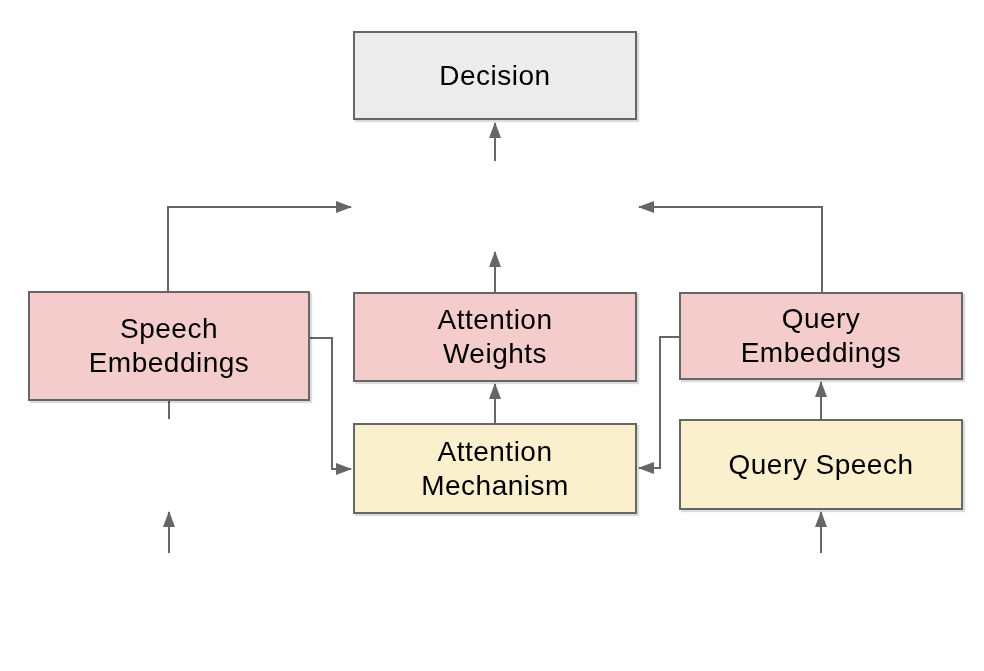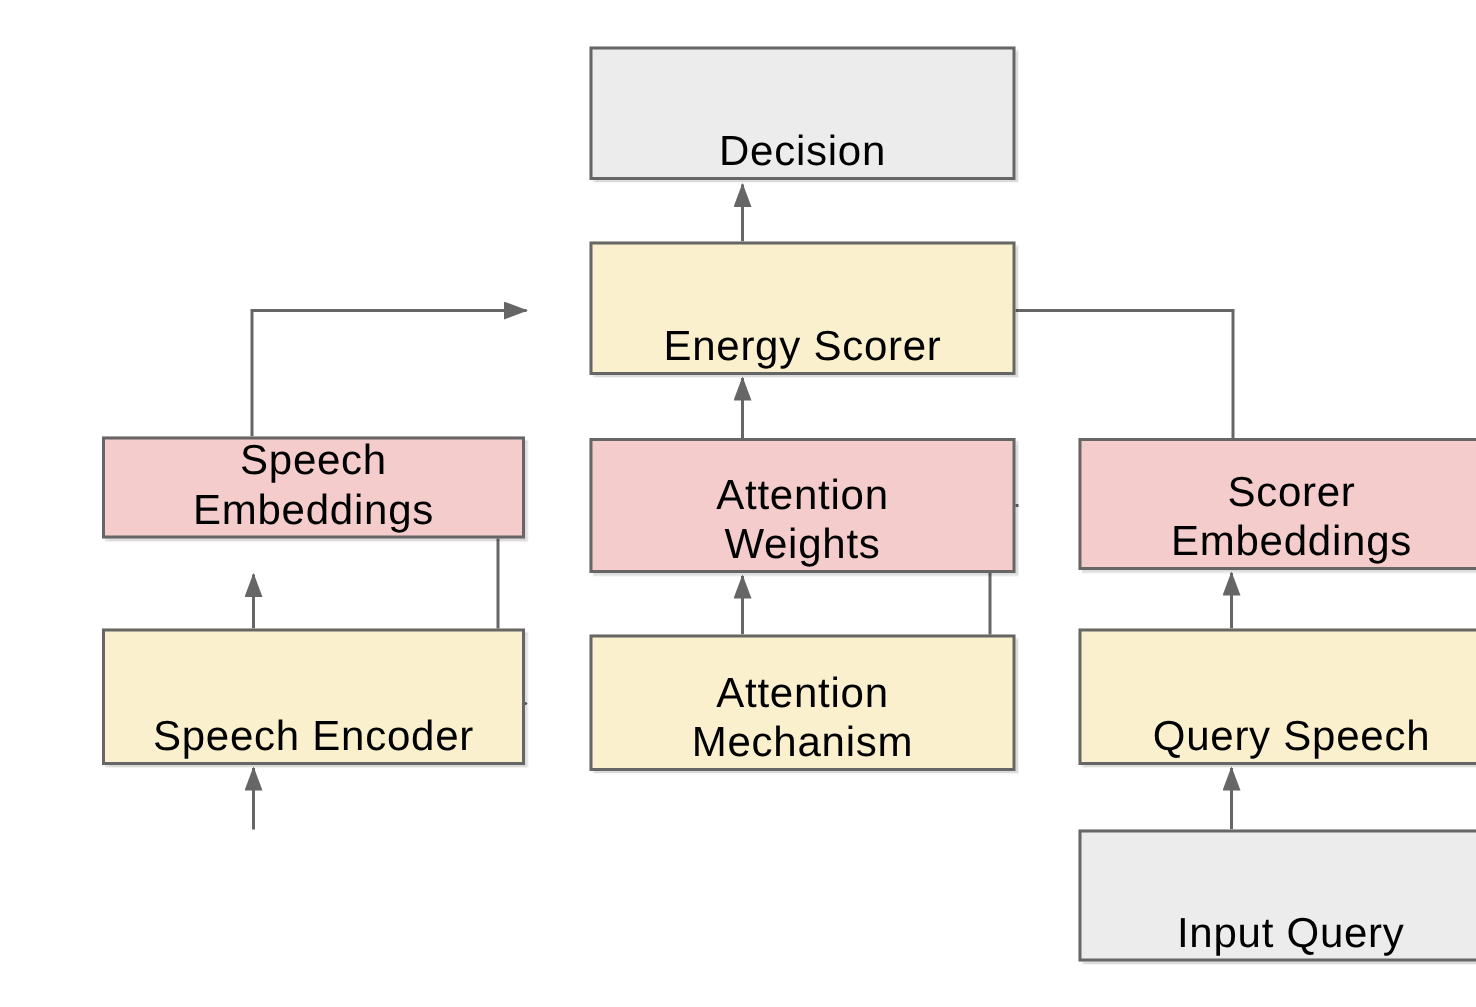--- a/index.html
+++ b/index.html
@@ -14,35 +14,34 @@
   svg.edges { position: absolute; left: 0; top: 0; }
   svg.edges path.edge {
     fill: none;
     stroke: var(--arrow-color, #666666);
     stroke-width: 2;
   }
   #arrowhead path { fill: var(--arrow-color, #666666); }
   .node {
     position: absolute;
     border: 2px solid var(--box-border, #666666);
-    display: flex; align-items: flex-end; justify-content: center;
+    display: flex; align-items: center; justify-content: center;
     text-align: center;
     font-size: 28px; line-height: 1.2; letter-spacing: 0.5px;
     color: var(--text-color, #000000);
     white-space: pre-line;
     box-shadow: 2px 2px 1px rgba(0,0,0,0.14);
-    margin-left: 40px;
   }
   .fill-io        { background: var(--io-fill, #ececec); }
   .fill-process   { background: var(--process-fill, #fbf0ce); }
   .fill-embedding { background: var(--embedding-fill, #f4cccc); }
 
   .n-decision            { left: 353px; top:  31px; width: 284px; height: 89px; }
   .n-energy-scorer       { left: 353px; top: 161px; width: 284px; height: 89px; }
-  .n-speech-embeddings   { left:  28px; top: 291px; width: 282px; height: 68px; }
+  .n-speech-embeddings   { left:  28px; top: 291px; width: 282px; height: 110px; }
   .n-attention-weights   { left: 353px; top: 292px; width: 284px; height: 90px; }
   .n-query-embeddings    { left: 679px; top: 292px; width: 284px; height: 88px; }
   .n-speech-encoder      { left:  28px; top: 419px; width: 282px; height: 91px; }
   .n-attention-mechanism { left: 353px; top: 423px; width: 284px; height: 91px; }
   .n-query-encoder       { left: 679px; top: 419px; width: 284px; height: 91px; }
   .n-input-speech        { left:  28px; top: 553px; width: 282px; height: 88px; }
   .n-input-query         { left: 679px; top: 553px; width: 283px; height: 88px; }
 </style>
 </head>
 <body>
@@ -64,42 +63,33 @@
     <path class="edge" marker-end="url(#arrowhead)" d="M 821 553 L 821 512"></path>
     <path class="edge" marker-end="url(#arrowhead)" d="M 168 291 L 168 207 L 351 207"></path>
     <path class="edge" marker-end="url(#arrowhead)" d="M 822 292 L 822 207 L 639 207"></path>
     <path class="edge" marker-end="url(#arrowhead)" d="M 310 338 L 332 338 L 332 469 L 351 469"></path>
     <path class="edge" marker-end="url(#arrowhead)" d="M 679 337 L 660 337 L 660 468 L 639 468"></path>
   </svg>
 
   <div class="node fill-io n-decision">
     <span>Decision</span>
   </div>
-  <div class="node fill-process n-energy-scorer">
-    <span>Energy Scorer</span>
-  </div>
   <div class="node fill-embedding n-speech-embeddings">
     <span>Speech
 Embeddings</span>
   </div>
   <div class="node fill-embedding n-attention-weights">
     <span>Attention
 Weights</span>
   </div>
   <div class="node fill-embedding n-query-embeddings">
-    <span>Scorer
+    <span>Query
 Embeddings</span>
-  </div>
-  <div class="node fill-process n-speech-encoder">
-    <span>Speech Encoder</span>
   </div>
   <div class="node fill-process n-attention-mechanism">
     <span>Attention
 Mechanism</span>
   </div>
   <div class="node fill-process n-query-encoder">
     <span>Query Speech</span>
   </div>
-  <div class="node fill-io n-input-query">
-    <span>Input Query</span>
-  </div>
 
 </div>
 
 </body></html>

